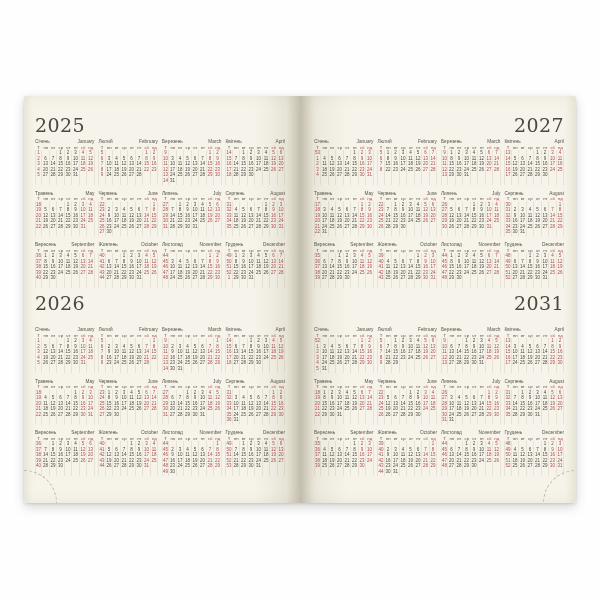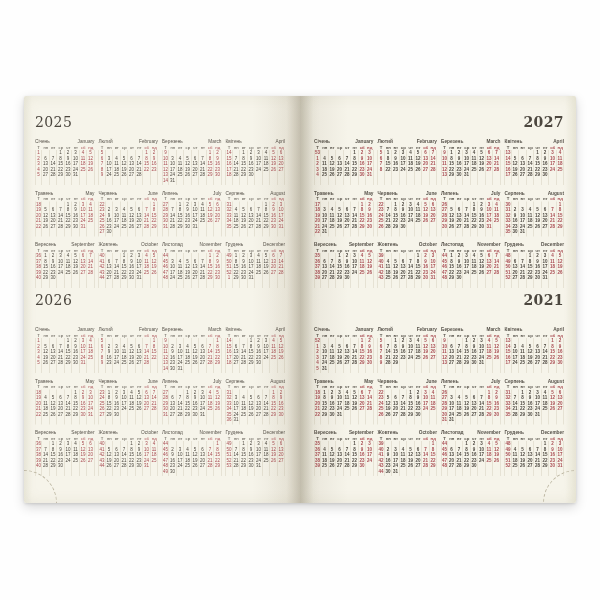--- a/index.html
+++ b/index.html
@@ -19,36 +19,35 @@
   }
   .page-left{
     background:linear-gradient(90deg,#eeecdf 0,var(--page,#f6f4ea) 3%,var(--page,#f6f4ea) 88%,#efecdf 100%);
     border-radius:2px 0 0 2px;
     box-shadow:inset 0 0 14px rgba(150,140,110,.12);
   }
   .page-right{
     background:linear-gradient(90deg,#e9e7d9 0,var(--page,#f6f4ea) 7%,var(--page,#f6f4ea) 96%,#eceadb 100%);
     border-radius:0 2px 2px 0;
     box-shadow:inset 0 0 14px rgba(150,140,110,.12);
-    font-weight:bold;
   }
   .gutter{
     position:absolute;left:50%;top:0;width:96px;height:100%;margin-left:-48px;
     pointer-events:none;z-index:5;
     background:linear-gradient(90deg,
       rgba(120,105,80,0) 0%,
       rgba(120,105,80,.09) 36%,
       rgba(95,82,60,.26) 50%,
       rgba(120,105,80,.09) 64%,
       rgba(120,105,80,0) 100%);
   }
   .ytitle{
     position:absolute;
     font-family:"DejaVu Serif", serif;
-    font-size:14px;color:var(--text,#4c473f);letter-spacing:.4px;z-index:2;
+    font-size:19px;color:var(--text,#4c473f);letter-spacing:.4px;z-index:2;
   }
   .page-left .ytitle{left:11px;}
   .page-right .ytitle{right:12px;text-align:right;}
   .t1{top:18px;} .t2{top:196px;}
   .mwrap{position:absolute;width:250px;height:150px;z-index:2;}
   .page-left .mwrap{left:11px;}
   .page-right .mwrap{left:14px;}
   .m1{top:42px;} .m2{top:230px;}
   .mscale{
     position:absolute;left:0;top:0;width:500px;
@@ -3310,21 +3309,21 @@
                   <div class="c day">12</div>
                   <div class="c day">19</div>
                   <div class="c day">26</div>
                   <div class="c day"></div>
                 </div>
               </div>
             </div>
           </div>
         </div>
       </div>
-    <div class="ytitle t2">2021</div>
+    <div class="ytitle t2">2031</div>
     <div class="mwrap m2">
         <div class="mscale">
           <div class="month">
             <div class="m-head">
               <span class="uk">Січень</span>
               <span class="en">January</span>
             </div>
             <div class="m-grid">
               <div class="col wkcol">
                 <div class="hd">Т</div>

